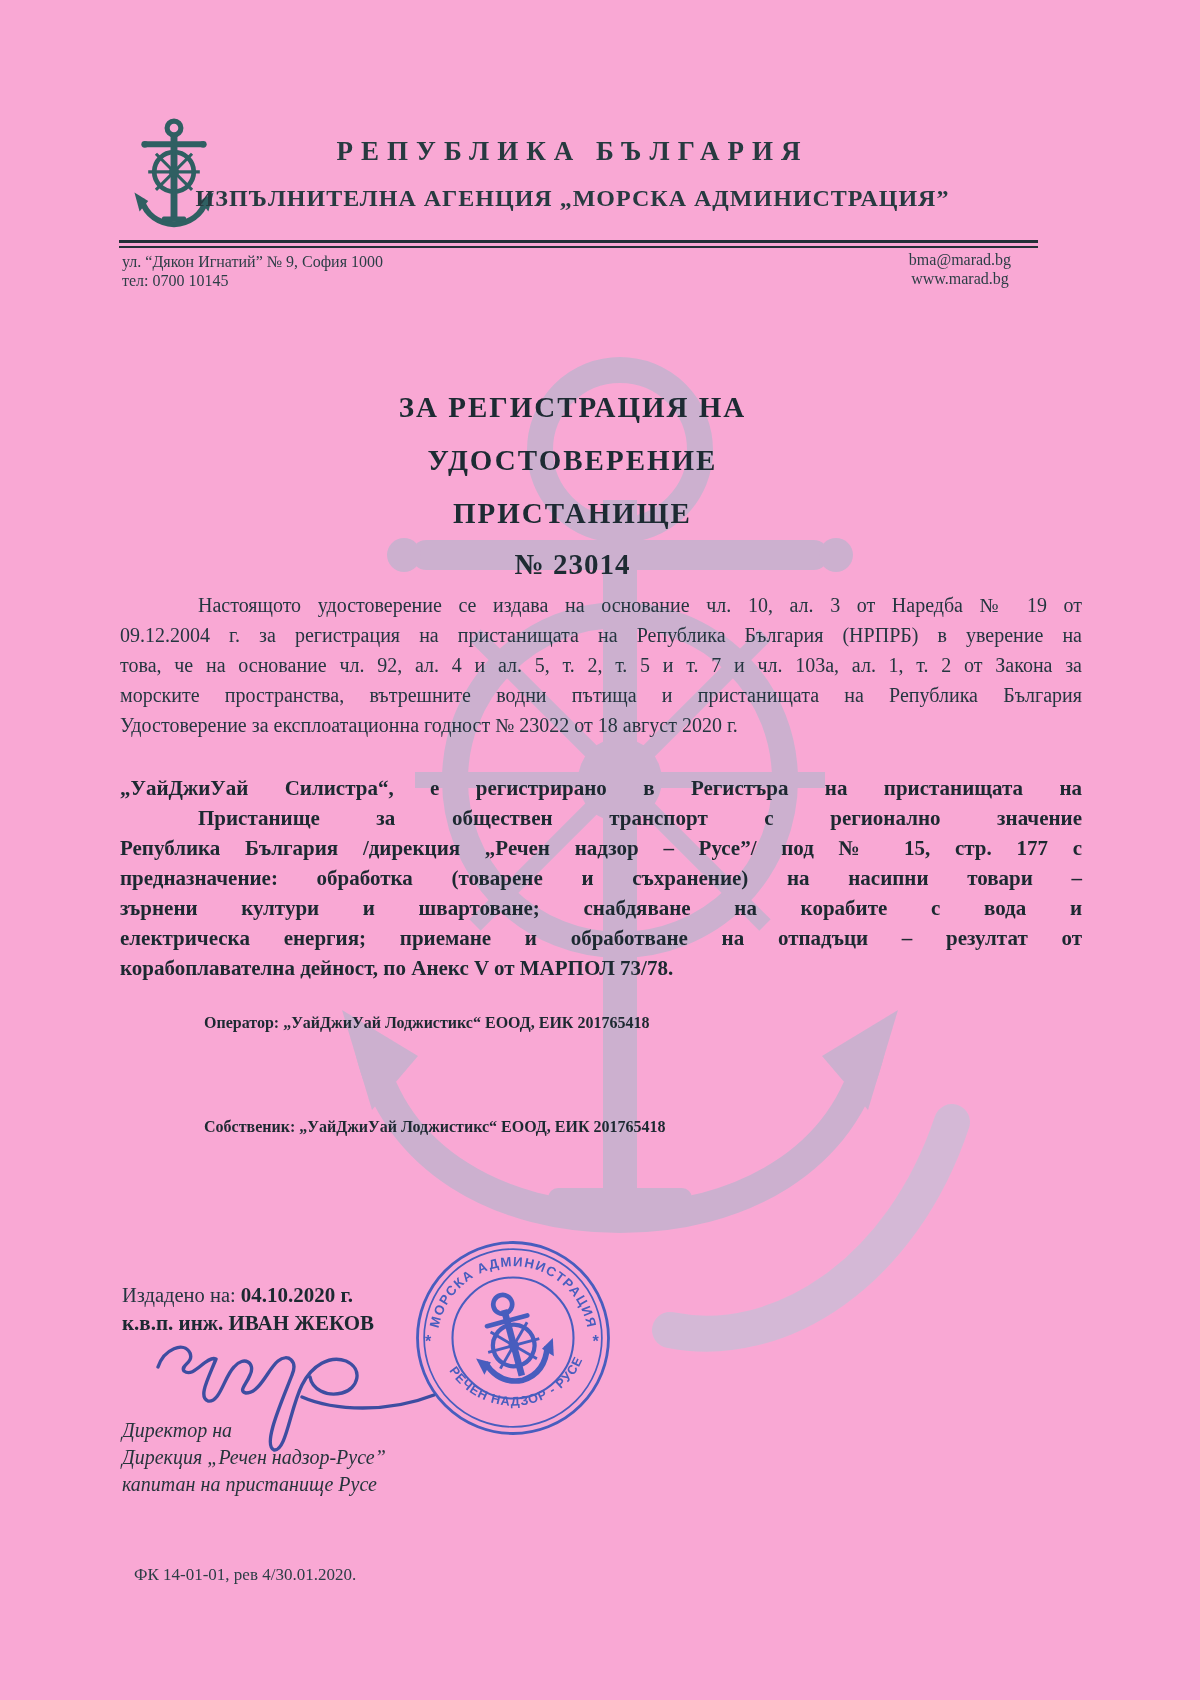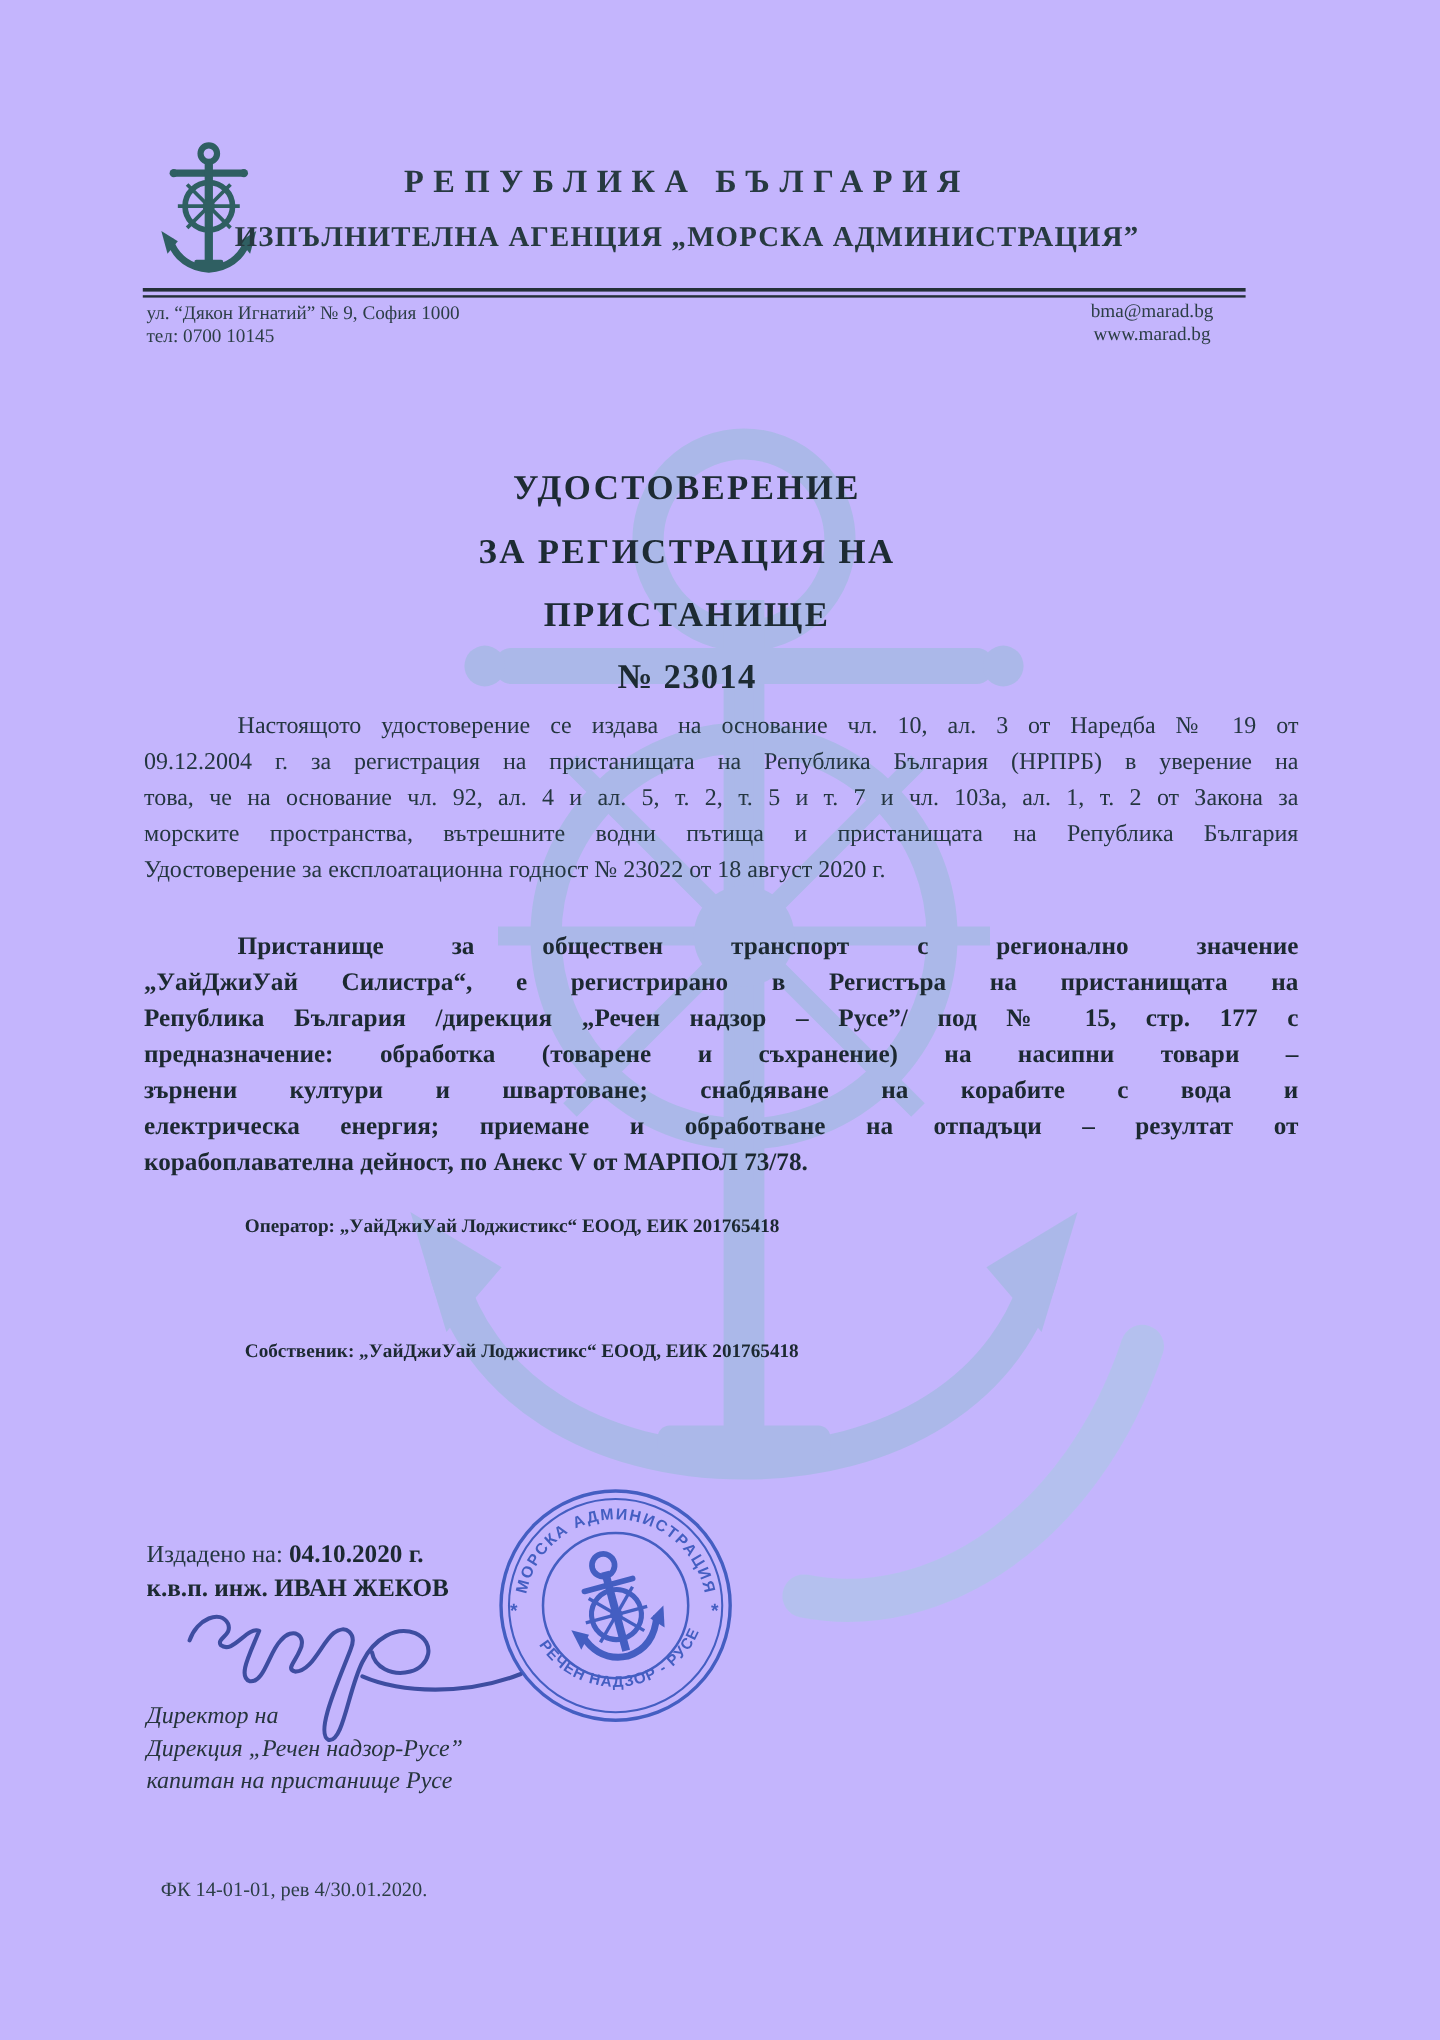--- a/index.html
+++ b/index.html
@@ -1,19 +1,19 @@
 <!DOCTYPE html>
 <html><head>
 <meta charset="utf-8">
 <style>
   html,body{margin:0;padding:0;}
   .page{
     position:relative;
     width:1200px;height:1700px;
-    background:#c4b5fd;
+    background:#f9a8d4;
     font-family:"Liberation Serif", serif;
     color:#243640;
     overflow:hidden;
   }
   
   .logo{position:absolute;left:131px;top:116px;width:86px;height:122px;color:#2f5f62;}
   .hdr-titles{position:absolute;left:85px;top:0;width:975px;text-align:center;}
   .republic{position:absolute;left:0;top:136px;width:100%;
     font-size:27px;font-weight:bold;letter-spacing:8px;color:#273a40;}
   .agency{position:absolute;left:0;top:185px;width:100%;
@@ -117,36 +117,36 @@
   <div class="contact-left">
     <div>ул. “Дякон Игнатий” № 9, София 1000</div>
     <div>тел: 0700 10145</div>
   </div>
   <div class="contact-right">
     <div>bma@marad.bg</div>
     <div>www.marad.bg</div>
   </div>
 
   <div class="title-block">
+    <div class="title-line">ЗА РЕГИСТРАЦИЯ НА</div>
     <div class="title-line">УДОСТОВЕРЕНИЕ</div>
-    <div class="title-line">ЗА РЕГИСТРАЦИЯ НА</div>
     <div class="title-line">ПРИСТАНИЩЕ</div>
     <div class="cert-number">№ 23014</div>
   </div>
 
   <div class="para para1">
       <div class="jline first">Настоящото удостоверение се издава  на основание чл. 10, ал. 3 от Наредба № 19 от</div>
       <div class="jline">09.12.2004 г. за регистрация на пристанищата на Република България (НРПРБ) в уверение на</div>
       <div class="jline">това, че на основание  чл. 92, ал. 4 и ал. 5, т. 2, т. 5 и т. 7 и чл. 103а, ал. 1, т. 2 от Закона за</div>
       <div class="jline">морските пространства, вътрешните водни пътища и пристанищата на Република България</div>
       <div class="jline last">Удостоверение за експлоатационна годност № 23022 от 18 август 2020 г.</div>
     </div>
   <div class="para para2">
+      <div class="jline">„УайДжиУай Силистра“, е регистрирано в Регистъра на пристанищата на</div>
       <div class="jline first">Пристанище за обществен транспорт с регионално значение</div>
-      <div class="jline">„УайДжиУай Силистра“, е регистрирано в Регистъра на пристанищата на</div>
       <div class="jline">Република България /дирекция „Речен надзор – Русе”/ под № 15, стр. 177 с</div>
       <div class="jline">предназначение: обработка (товарене и съхранение) на насипни товари –</div>
       <div class="jline">зърнени култури и  швартоване; снабдяване на корабите с вода и</div>
       <div class="jline">електрическа енергия; приемане и обработване на отпадъци – резултат от</div>
       <div class="jline last">корабоплавателна дейност, по Анекс V от МАРПОЛ 73/78.</div>
     </div>
 
   <div class="op-line operator">Оператор: „УайДжиУай Лоджистикс“ ЕООД, ЕИК 201765418</div>
   <div class="op-line owner">Собственик: „УайДжиУай Лоджистикс“ ЕООД, ЕИК 201765418</div>
 

